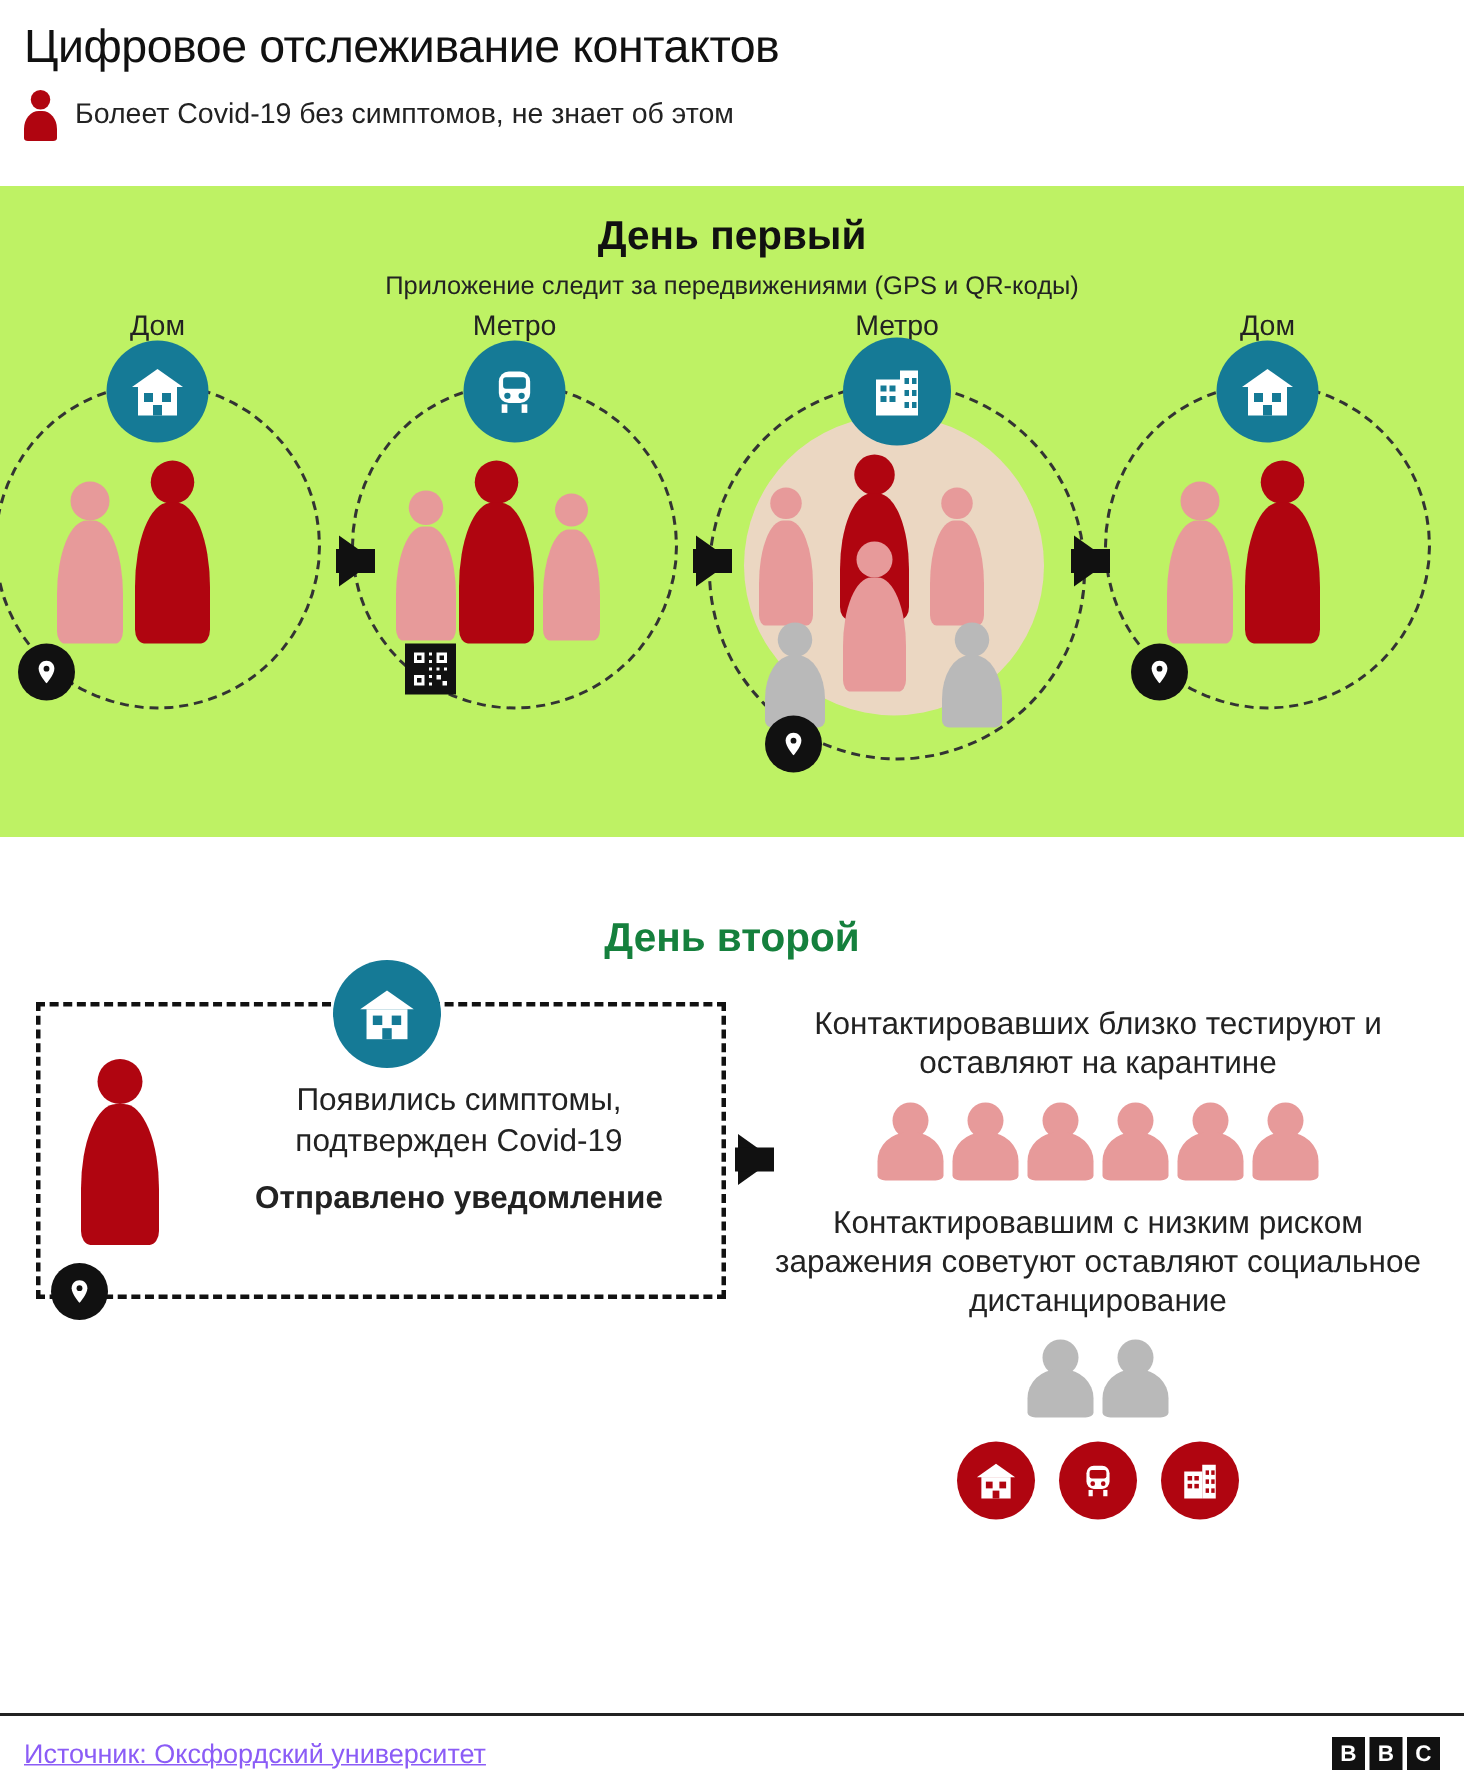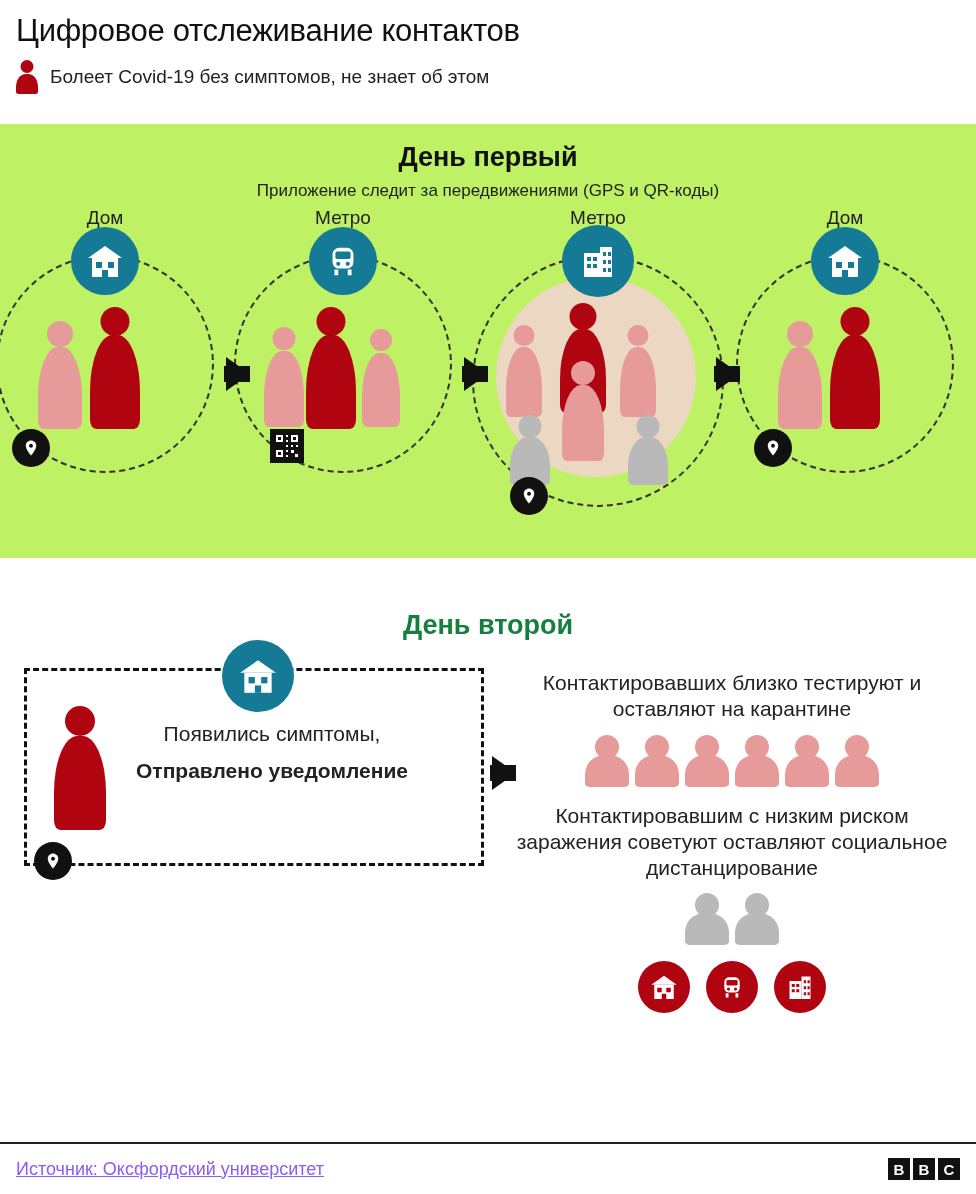--- a/index.html
+++ b/index.html
@@ -180,21 +180,21 @@
   .notify-box {
     position: absolute;
     left: 24px;
     top: 668px;
     width: 460px;
     height: 198px;
     border: 3px dashed #111111;
   }
   .notify-text {
     position: absolute;
-    left: 102px;
+    left: 136px;
     top: 720px;
     width: 340px;
     text-align: center;
     font-size: 21px;
     line-height: 1.3;
     color: #222222;
   }
   .notify-strong {
     display: block;
     font-weight: bold;
@@ -479,20 +479,21 @@
 
 <div class="pin" style="left:34px;top:842px;">
   <svg width="18" height="18" viewBox="0 0 24 24" aria-hidden="true">
     <path d="M12 2C8.1 2 5 5.1 5 9c0 5.2 7 13 7 13s7-7.8 7-13c0-3.9-3.1-7-7-7z" fill="#ffffff"></path>
     <circle cx="12" cy="9" r="2.6" fill="#111111"></circle>
   </svg>
 </div>
 
 <div class="notify-text">
   <span>Появились симптомы,</span><br>
+  <span>подтвержден Covid-19</span>
   <span class="notify-strong">Отправлено уведомление</span>
 </div>
 
 <div class="arrow" style="position:absolute;left:492px;top:756px;"></div>
 
 <div class="right-col">
   <div class="rc-text">Контактировавших близко тестируют и оставляют на карантине</div>
   <div class="row-people">
     <span class="person" style="width:44px;height:52px;">
       <span class="head" style="width:24px;height:24px;background:#e79a9a;"></span>

